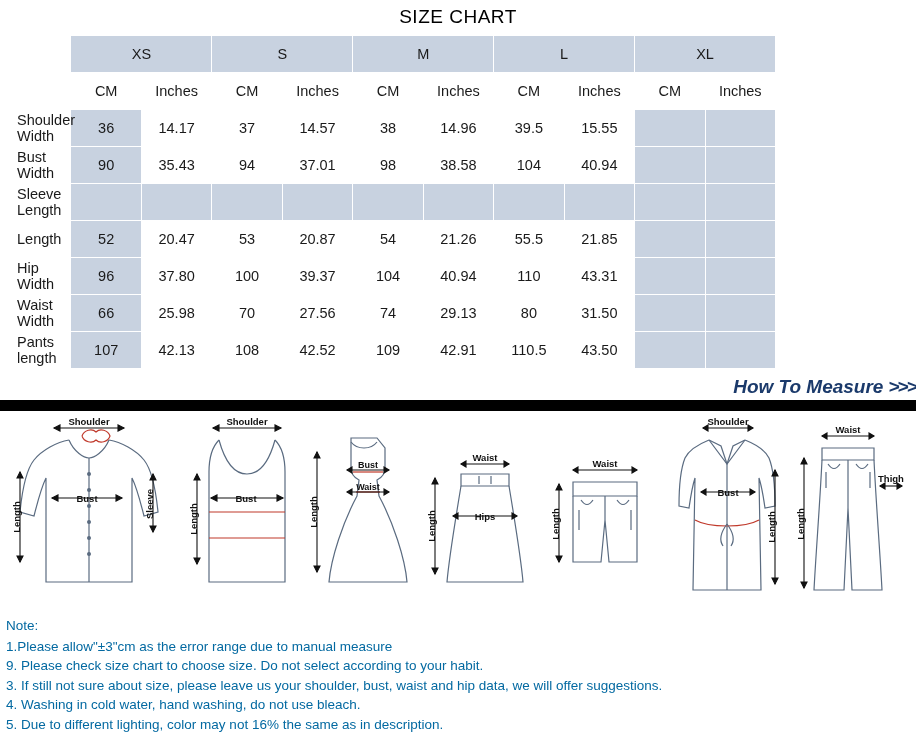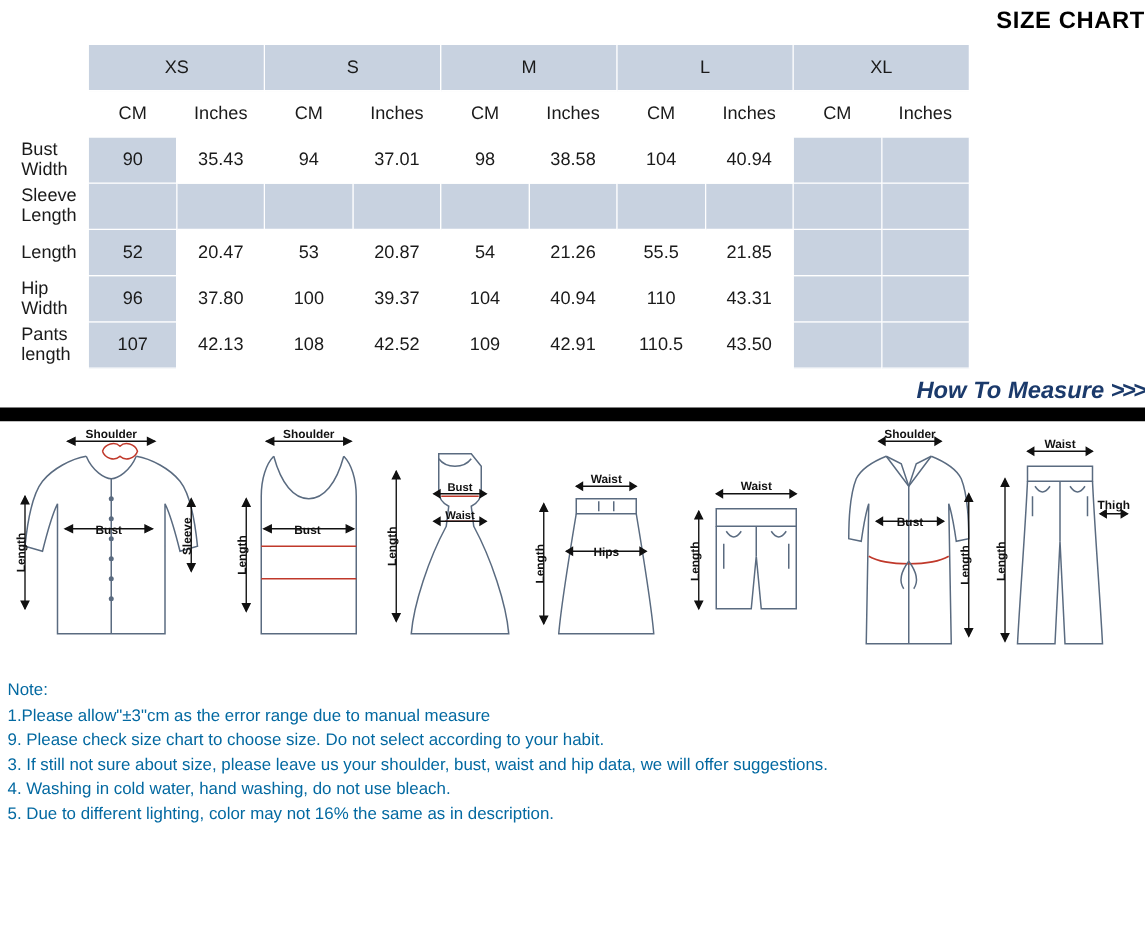--- a/index.html
+++ b/index.html
@@ -15,23 +15,23 @@
     overflow: hidden;
   }
   .page {
     position: relative;
     width: 916px;
     height: 755px;
   }
 
   
   .chart-title {
-    text-align: right;
+    text-align: center;
     font-size: 19px;
-    font-weight: bold;
+    font-weight: normal;
     letter-spacing: 0.5px;
     padding: 6px 0 7px 0;
     color: #000;
   }
 
   
   table.size-chart {
     width: 776px;
     border-collapse: collapse;
     table-layout: fixed;
@@ -160,20 +160,33 @@
         <td class="unit-head">CM</td>
         <td class="unit-head">Inches</td>
         <td class="unit-head">CM</td>
         <td class="unit-head">Inches</td>
         <td class="unit-head">CM</td>
         <td class="unit-head">Inches</td>
         <td class="unit-head">CM</td>
         <td class="unit-head">Inches</td>
       </tr>
 
+      <tr>
+        <td class="label-col">Shoulder Width</td>
+        <td class="cell-shade">36</td>
+        <td class="cell-plain">14.17</td>
+        <td class="cell-plain">37</td>
+        <td class="cell-plain">14.57</td>
+        <td class="cell-plain">38</td>
+        <td class="cell-plain">14.96</td>
+        <td class="cell-plain">39.5</td>
+        <td class="cell-plain">15.55</td>
+        <td class="blank-shade"></td>
+        <td class="blank-shade"></td>
+      </tr>
 
       <tr>
         <td class="label-col">Bust Width</td>
         <td class="cell-shade">90</td>
         <td class="cell-plain">35.43</td>
         <td class="cell-plain">94</td>
         <td class="cell-plain">37.01</td>
         <td class="cell-plain">98</td>
         <td class="cell-plain">38.58</td>
         <td class="cell-plain">104</td>
@@ -217,20 +230,33 @@
         <td class="cell-plain">100</td>
         <td class="cell-plain">39.37</td>
         <td class="cell-plain">104</td>
         <td class="cell-plain">40.94</td>
         <td class="cell-plain">110</td>
         <td class="cell-plain">43.31</td>
         <td class="blank-shade"></td>
         <td class="blank-shade"></td>
       </tr>
 
+      <tr>
+        <td class="label-col">Waist Width</td>
+        <td class="cell-shade">66</td>
+        <td class="cell-plain">25.98</td>
+        <td class="cell-plain">70</td>
+        <td class="cell-plain">27.56</td>
+        <td class="cell-plain">74</td>
+        <td class="cell-plain">29.13</td>
+        <td class="cell-plain">80</td>
+        <td class="cell-plain">31.50</td>
+        <td class="blank-shade"></td>
+        <td class="blank-shade"></td>
+      </tr>
 
       <tr>
         <td class="label-col">Pants length</td>
         <td class="cell-shade">107</td>
         <td class="cell-plain">42.13</td>
         <td class="cell-plain">108</td>
         <td class="cell-plain">42.52</td>
         <td class="cell-plain">109</td>
         <td class="cell-plain">42.91</td>
         <td class="cell-plain">110.5</td>

